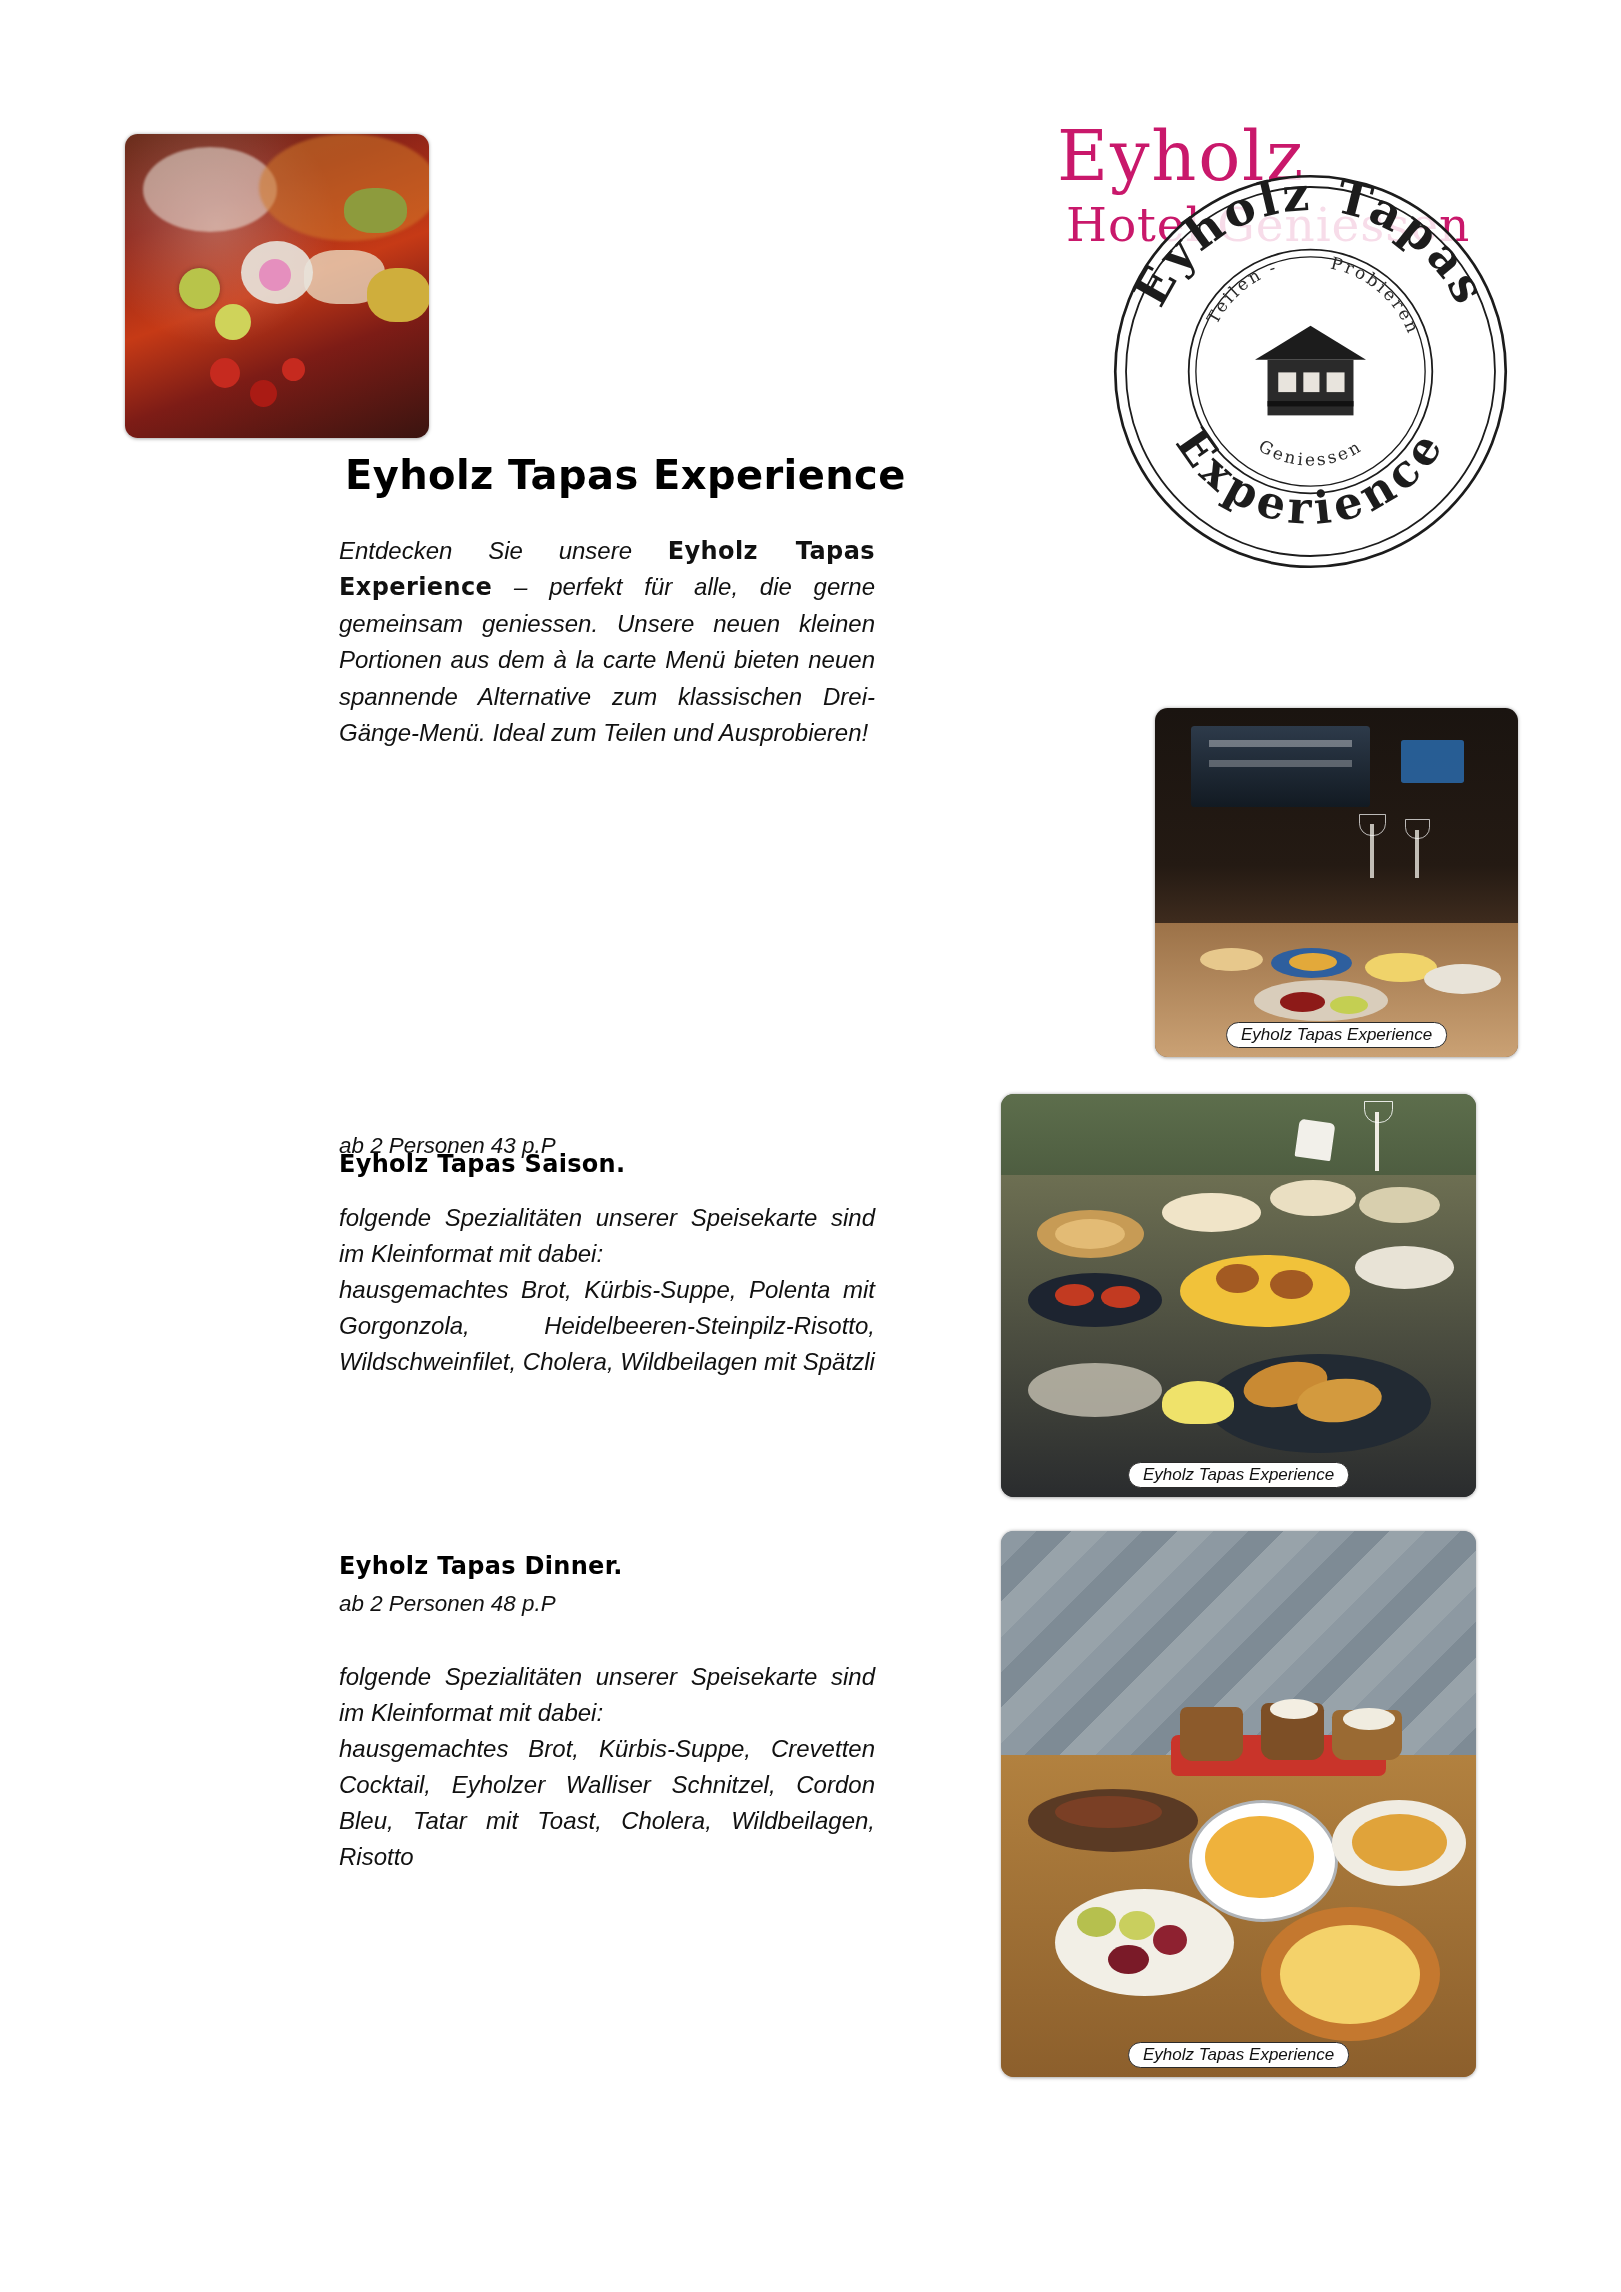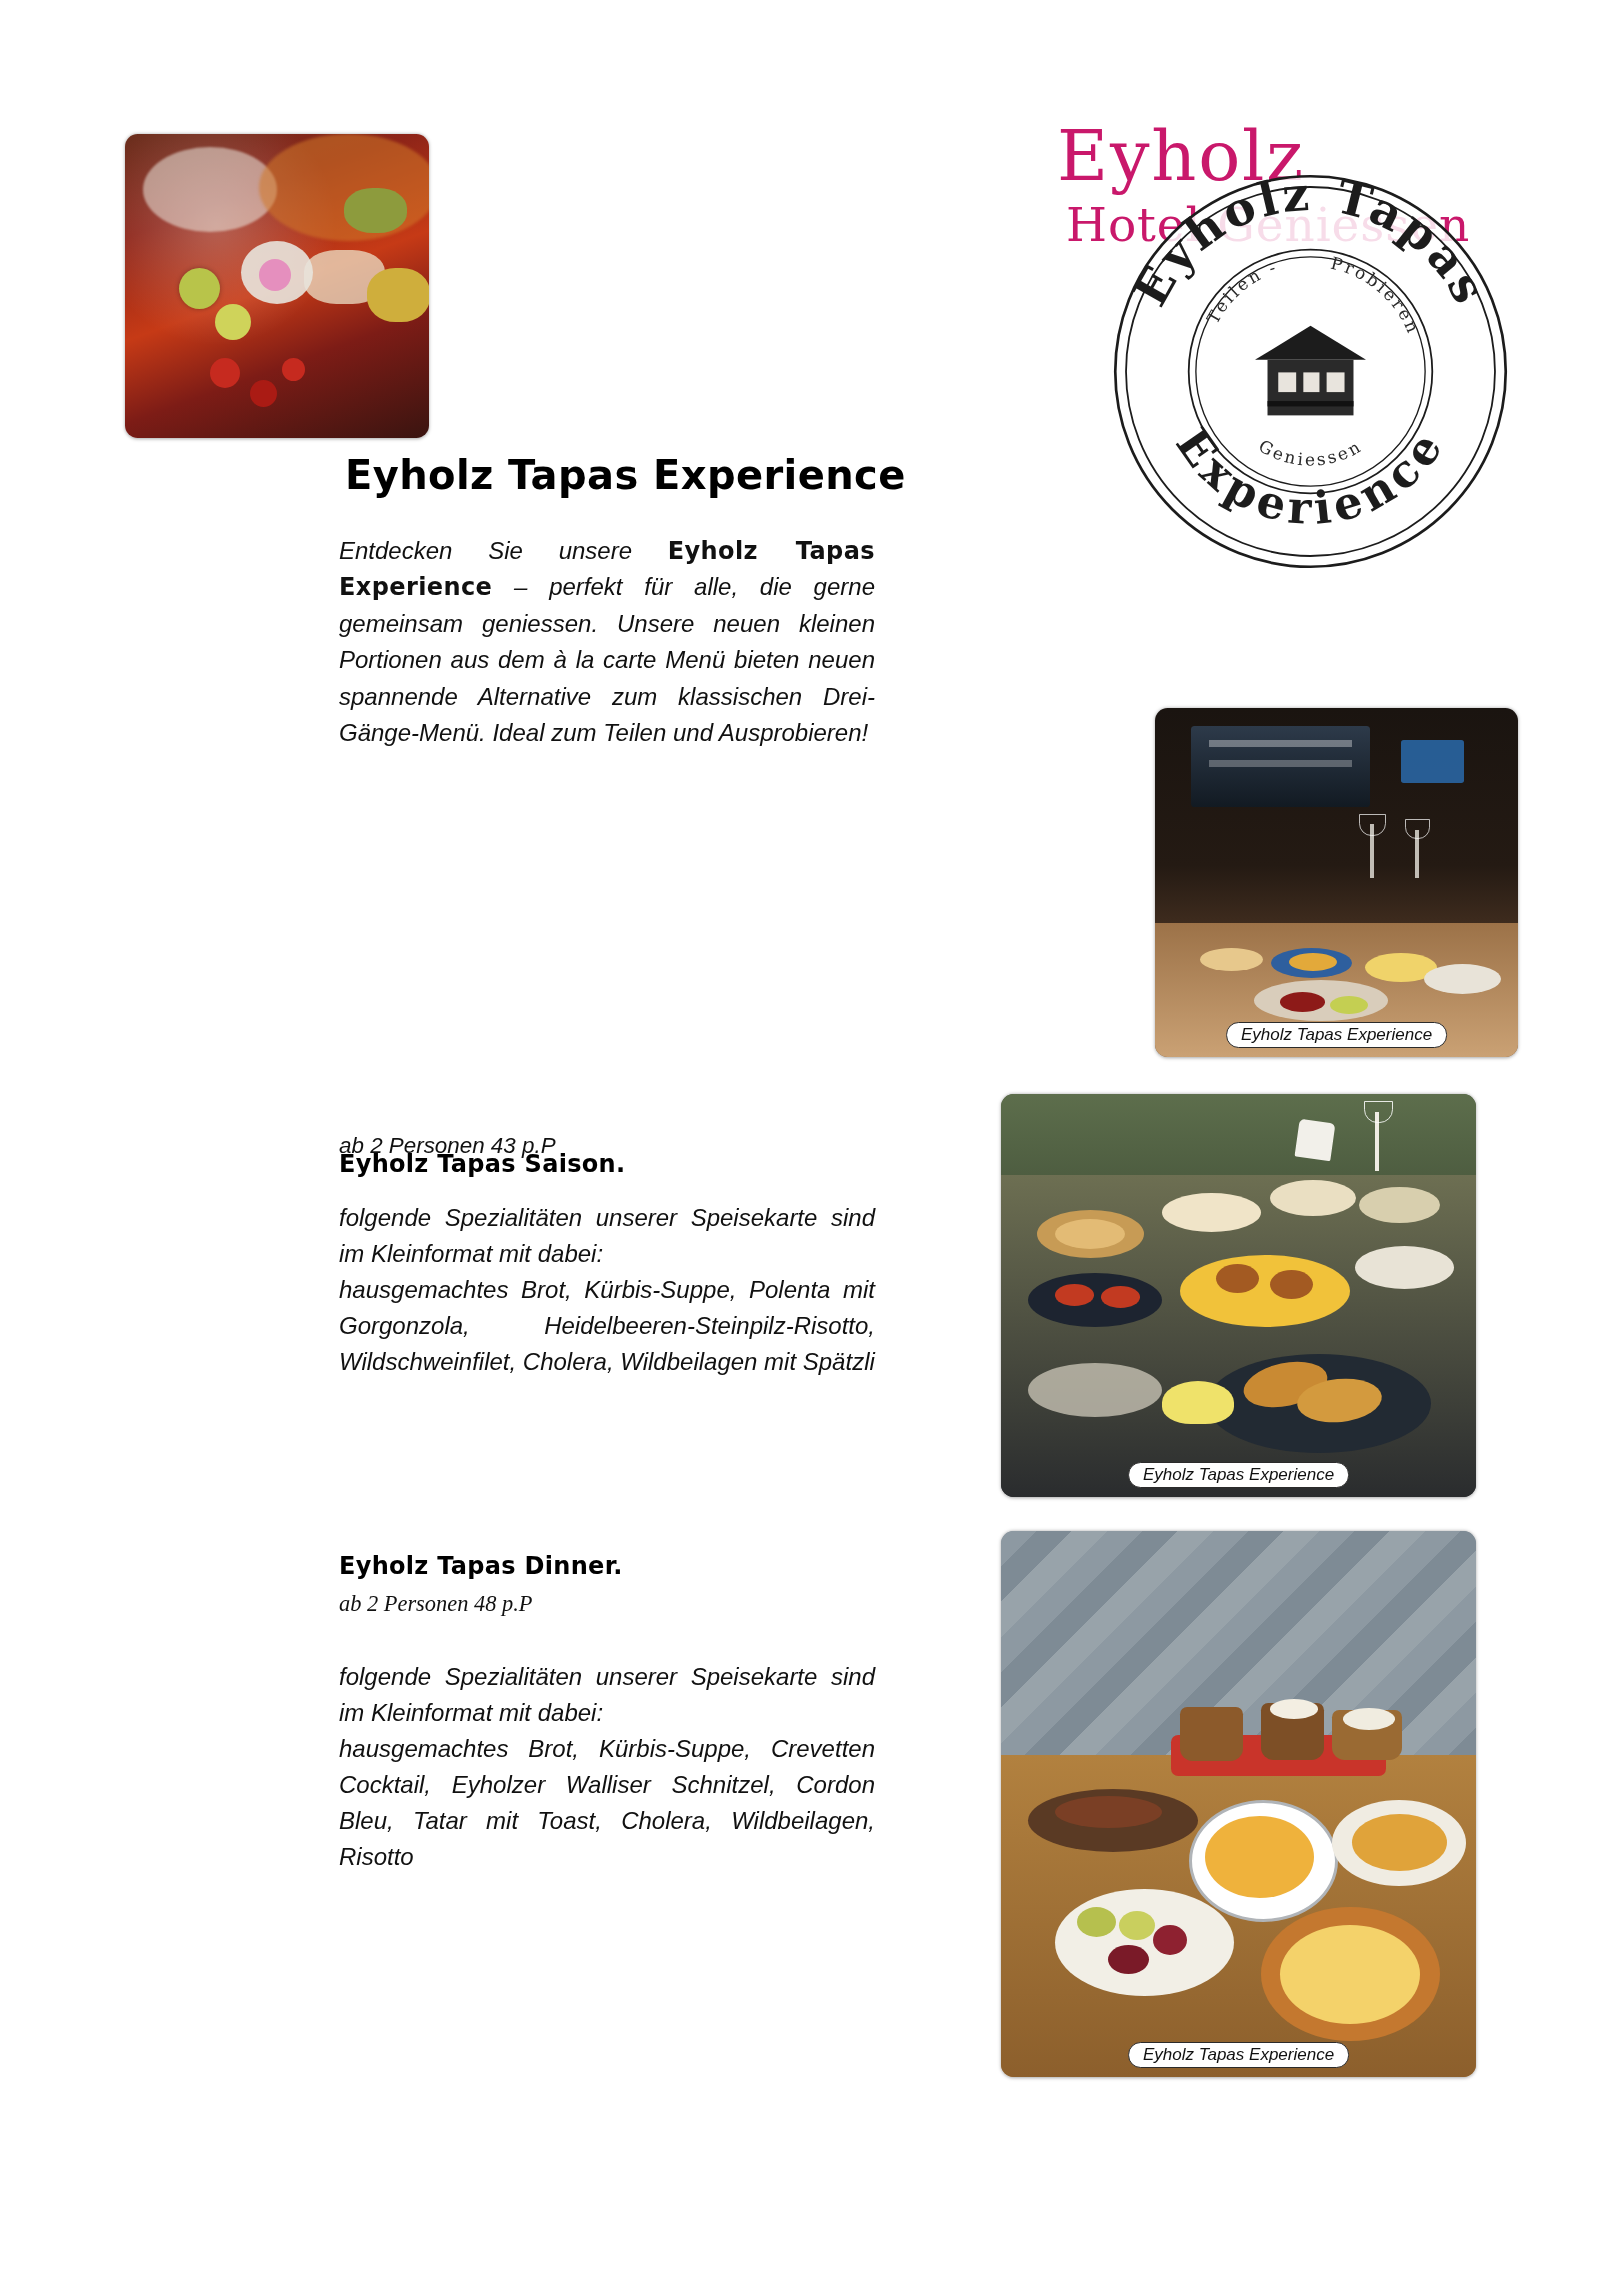--- a/index.html
+++ b/index.html
@@ -188,21 +188,21 @@
     color: #111;
     white-space: pre-line;
   }
   .sec-body.justify-block { text-align: justify; }
 
   #saison-head  { left: 339px; top: 1150px; }
   #saison-sub   { left: 339px; top: 1133px; }
   #saison-body  { left: 339px; top: 1200px; }
 
   #dinner-head  { left: 339px; top: 1552px; }
-  #dinner-sub   { left: 339px; top: 1591px; font-family: Liberation Serif, serif; }
+  #dinner-sub   { left: 339px; top: 1591px; }
   #dinner-body  { left: 339px; top: 1659px; }
 
   .footer-note {
     position: absolute;
     left: 0;
     top: 2167px;
     width: 1621px;
     text-align: center;
     font-family: "Liberation Sans", sans-serif;
     font-style: italic;

